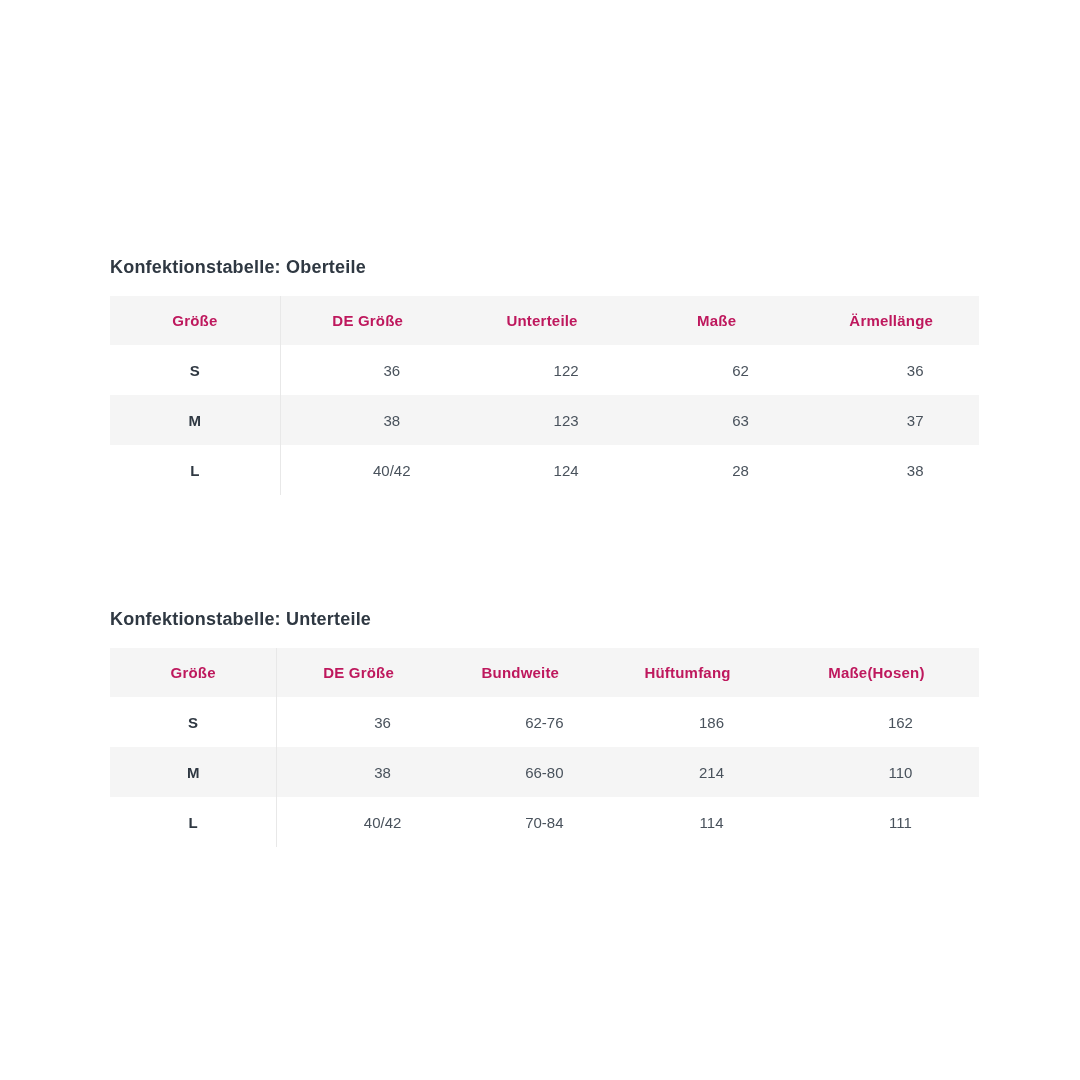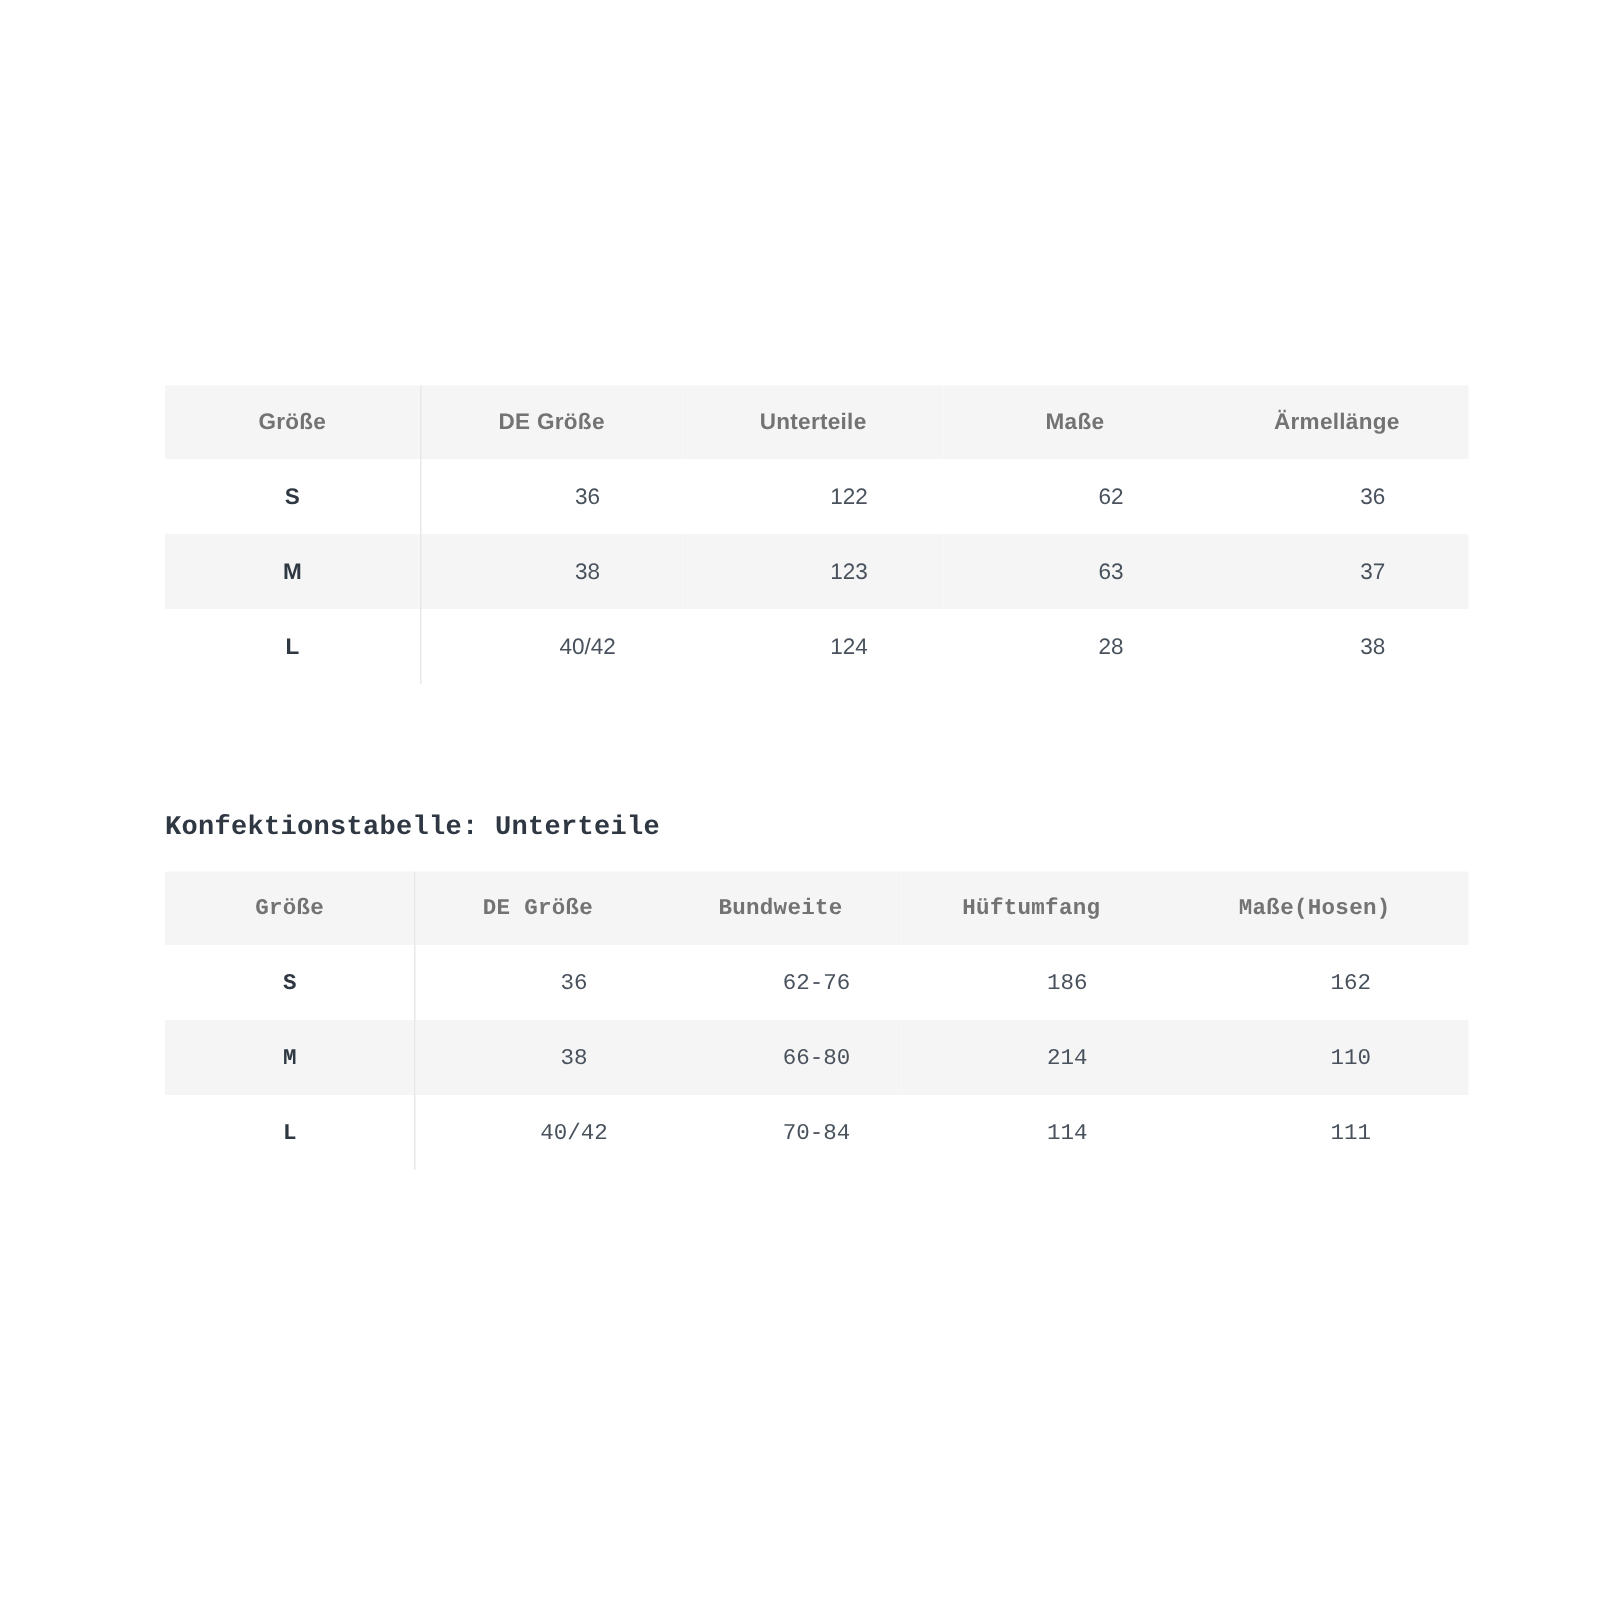--- a/index.html
+++ b/index.html
@@ -16,21 +16,21 @@
     background: #ffffff;
     overflow: hidden;
   }
   .content {
     position: absolute;
     left: 110px;
     top: 257px;
     width: 869px;
   }
   .table-section { width: 100%; }
-  .table-section.second { margin-top: 86px; font-family: Liberation Mono, monospace; }
+  .table-section.second { margin-top: 114px; }
   .size-table-title {
     margin: 0 0 19px 0;
     font-size: 18px;
     line-height: 20px;
     font-weight: 700;
     color: #2f3842;
     letter-spacing: 0.2px;
   }
   table.size-table {
     width: 100%;
@@ -48,21 +48,21 @@
     height: 50px;
     padding: 0;
     text-align: center;
     vertical-align: middle;
     border: none;
   }
   table.size-table thead th {
     height: 49px;
     font-size: 15px;
     font-weight: 700;
-    color: #737373;
+    color: #be185d;
     letter-spacing: 0.2px;
   }
   table.size-table thead th:first-child,
   table.size-table tbody th:first-child {
     border-right: 1px solid #e8e8e8;
   }
   table.size-table tbody th {
     font-size: 15px;
     font-weight: 700;
     color: #2f3842;
@@ -85,20 +85,21 @@
   .t2 col.c4 { width: 20.0%; }
   .t2 col.c5 { width: 23.5%; }
 </style>
 </head>
 <body>
 
 <div class="page">
   <div class="content">
 
     <section class="table-section">
+      <h2 class="size-table-title">Konfektionstabelle: Oberteile</h2>
       <table class="size-table t1">
         <colgroup>
           <col class="c1">
             <col class="c2">
             <col class="c3">
             <col class="c4">
             <col class="c5">
         </colgroup>
         <thead>
             <tr>

